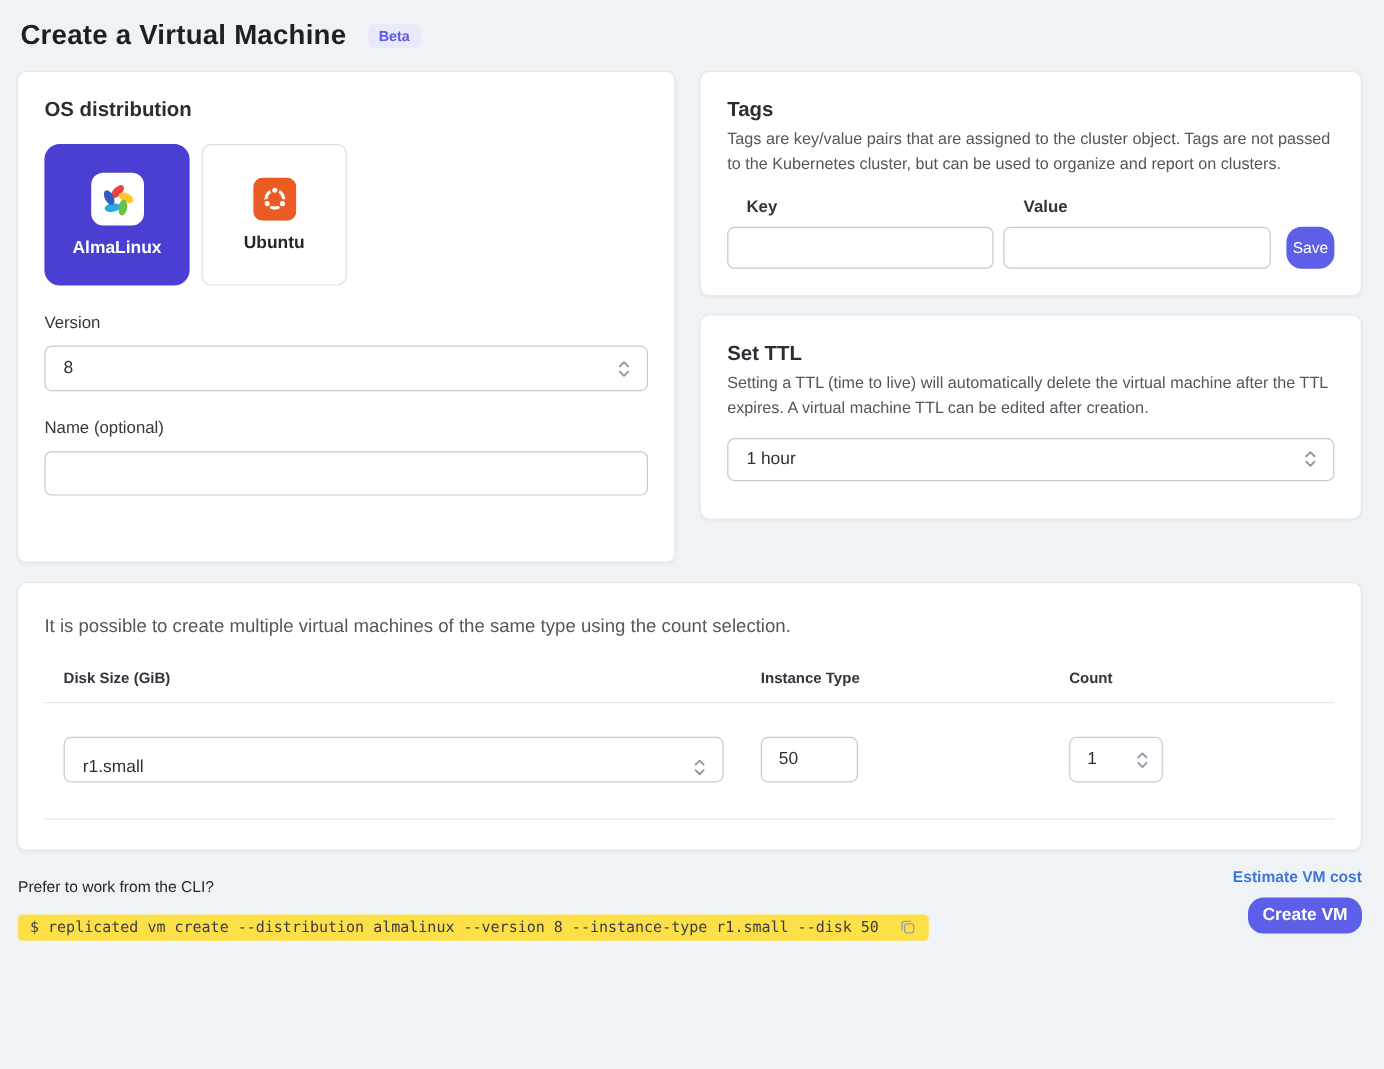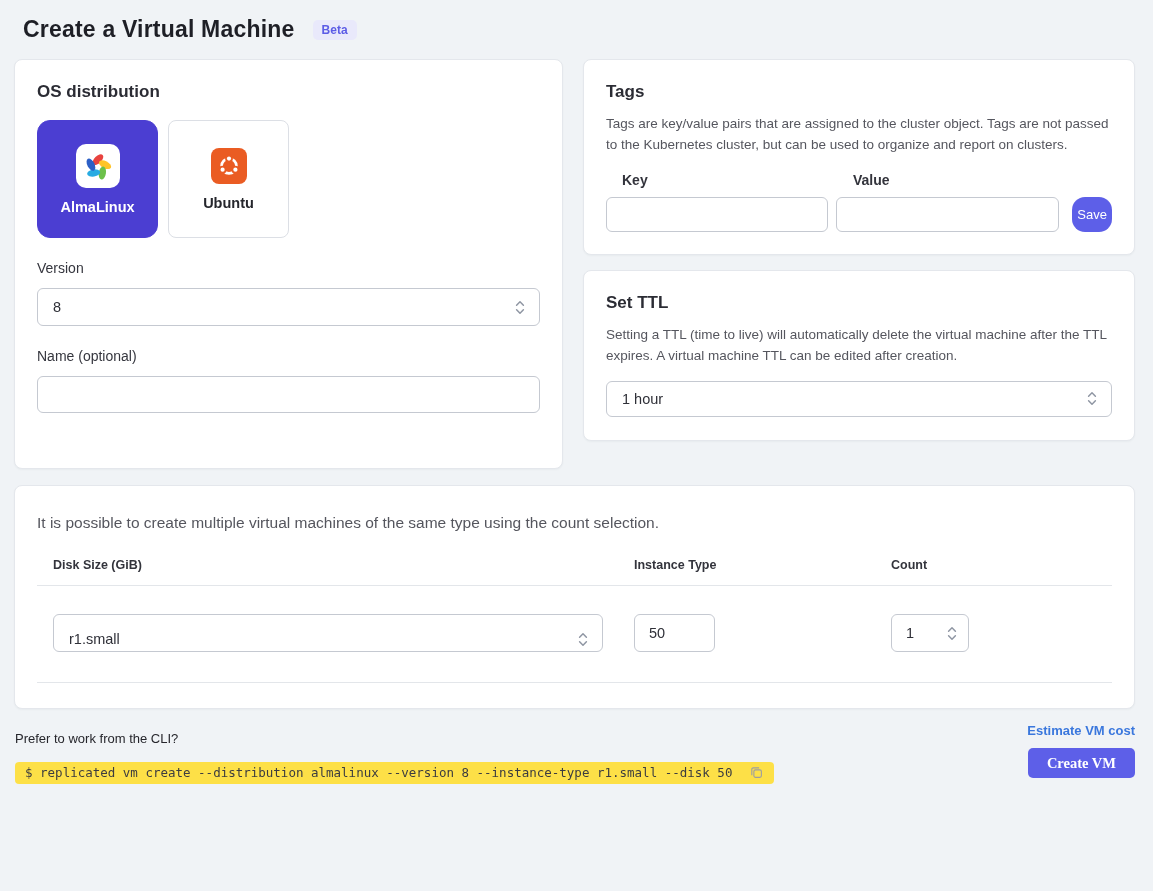--- a/index.html
+++ b/index.html
@@ -6,40 +6,40 @@
   html,body { width:1153px; height:891px; }
   body {
     background:#f0f3f6;
     font-family:"Liberation Sans", sans-serif;
     color:#30313a;
     overflow:hidden;
   }
   .page { padding:14px 18px 0 14px; }
 
   
-  .header { display:flex; align-items:center; gap:18px; margin:2px 0 16px 9px; }
+  .header { display:flex; align-items:center; gap:18px; margin:2px 0 16px 3px; }
   .page-title { font-size:23px; font-weight:700; color:#1e1f26; letter-spacing:.2px; }
   .beta-badge {
     background:#e9e9fb; color:#5c5ce6; font-size:12px; font-weight:600;
     padding:4px 9px; border-radius:5px; line-height:1;
   }
 
   
   .card {
     background:#ffffff; border:1px solid #e4e7ec; border-radius:8px;
     box-shadow:0 1px 2px rgba(30,40,60,.04);
   }
   .cards-row { display:flex; gap:20px;justify-content:space-between; }
   .os-card { width:553px; min-height:410px; padding:22px; }
   .right-col { width:552px; display:flex; flex-direction:column; gap:15px; }
   .tags-card { padding:22px; }
   .ttl-card { padding:22px; min-height:171px; }
 
   .card-title { font-size:17px; font-weight:600; color:#2b2c34; }
-  .card-desc { font-size:13.5px; color:#55565e; line-height:1.55; margin-top:12px; }
+  .card-desc { font-size:13.5px; color:#55565e; line-height:1.55; margin-top:4px; }
 
   
   .os-tiles { display:flex; gap:10px; margin-top:18px; }
   .os-tile {
     width:121px; height:118px; border-radius:8px; border:1px solid #dcdfe5;
     background:#fff; display:flex; flex-direction:column; align-items:center;
     justify-content:center; gap:11px; cursor:pointer;
   }
   .os-tile.selected { background:#4b3ed2; border-color:#4b3ed2;border-radius:13px; }
   .os-tile .tile-label { font-size:14.5px; font-weight:700; color:#25262c; }
@@ -123,22 +123,22 @@
   .cli-prompt { font-size:13px; color:#26262c; margin-bottom:6px; }
   .cli-bar {
     background:#fde047; border-radius:4px; padding:3px 10px 4px 10px;
     display:inline-flex; align-items:center; gap:17px;margin-top:10px;
   }
   .cli-code { font-family:"DejaVu Sans Mono", monospace; font-size:12.5px; color:#3c3c40; white-space:nowrap; }
   .copy-icon { cursor:pointer; display:flex; }
   .footer-right { display:flex; flex-direction:column; align-items:flex-end; gap:10px; padding-bottom:6px; }
   .estimate-link { font-size:13px; font-weight:700; color:#3a77dd; text-decoration:none; cursor:pointer; }
   .create-btn {
-    height:30px; padding:0 19px; border:none; border-radius:5px; background:#5d5fe8;
-    color:#fff; font-size:14.5px; font-weight:700; font-family:Liberation Serif, serif;
+    height:30px; padding:0 12px; border:none; border-radius:13px; background:#5d5fe8;
+    color:#fff; font-size:14.5px; font-weight:700; font-family:Liberation Sans, sans-serif;
     cursor:pointer;
   }
 </style>
 </head>
 <body>
 
 <div class="page">
 
   <div class="header">
     <div class="page-title">Create a Virtual Machine</div>

